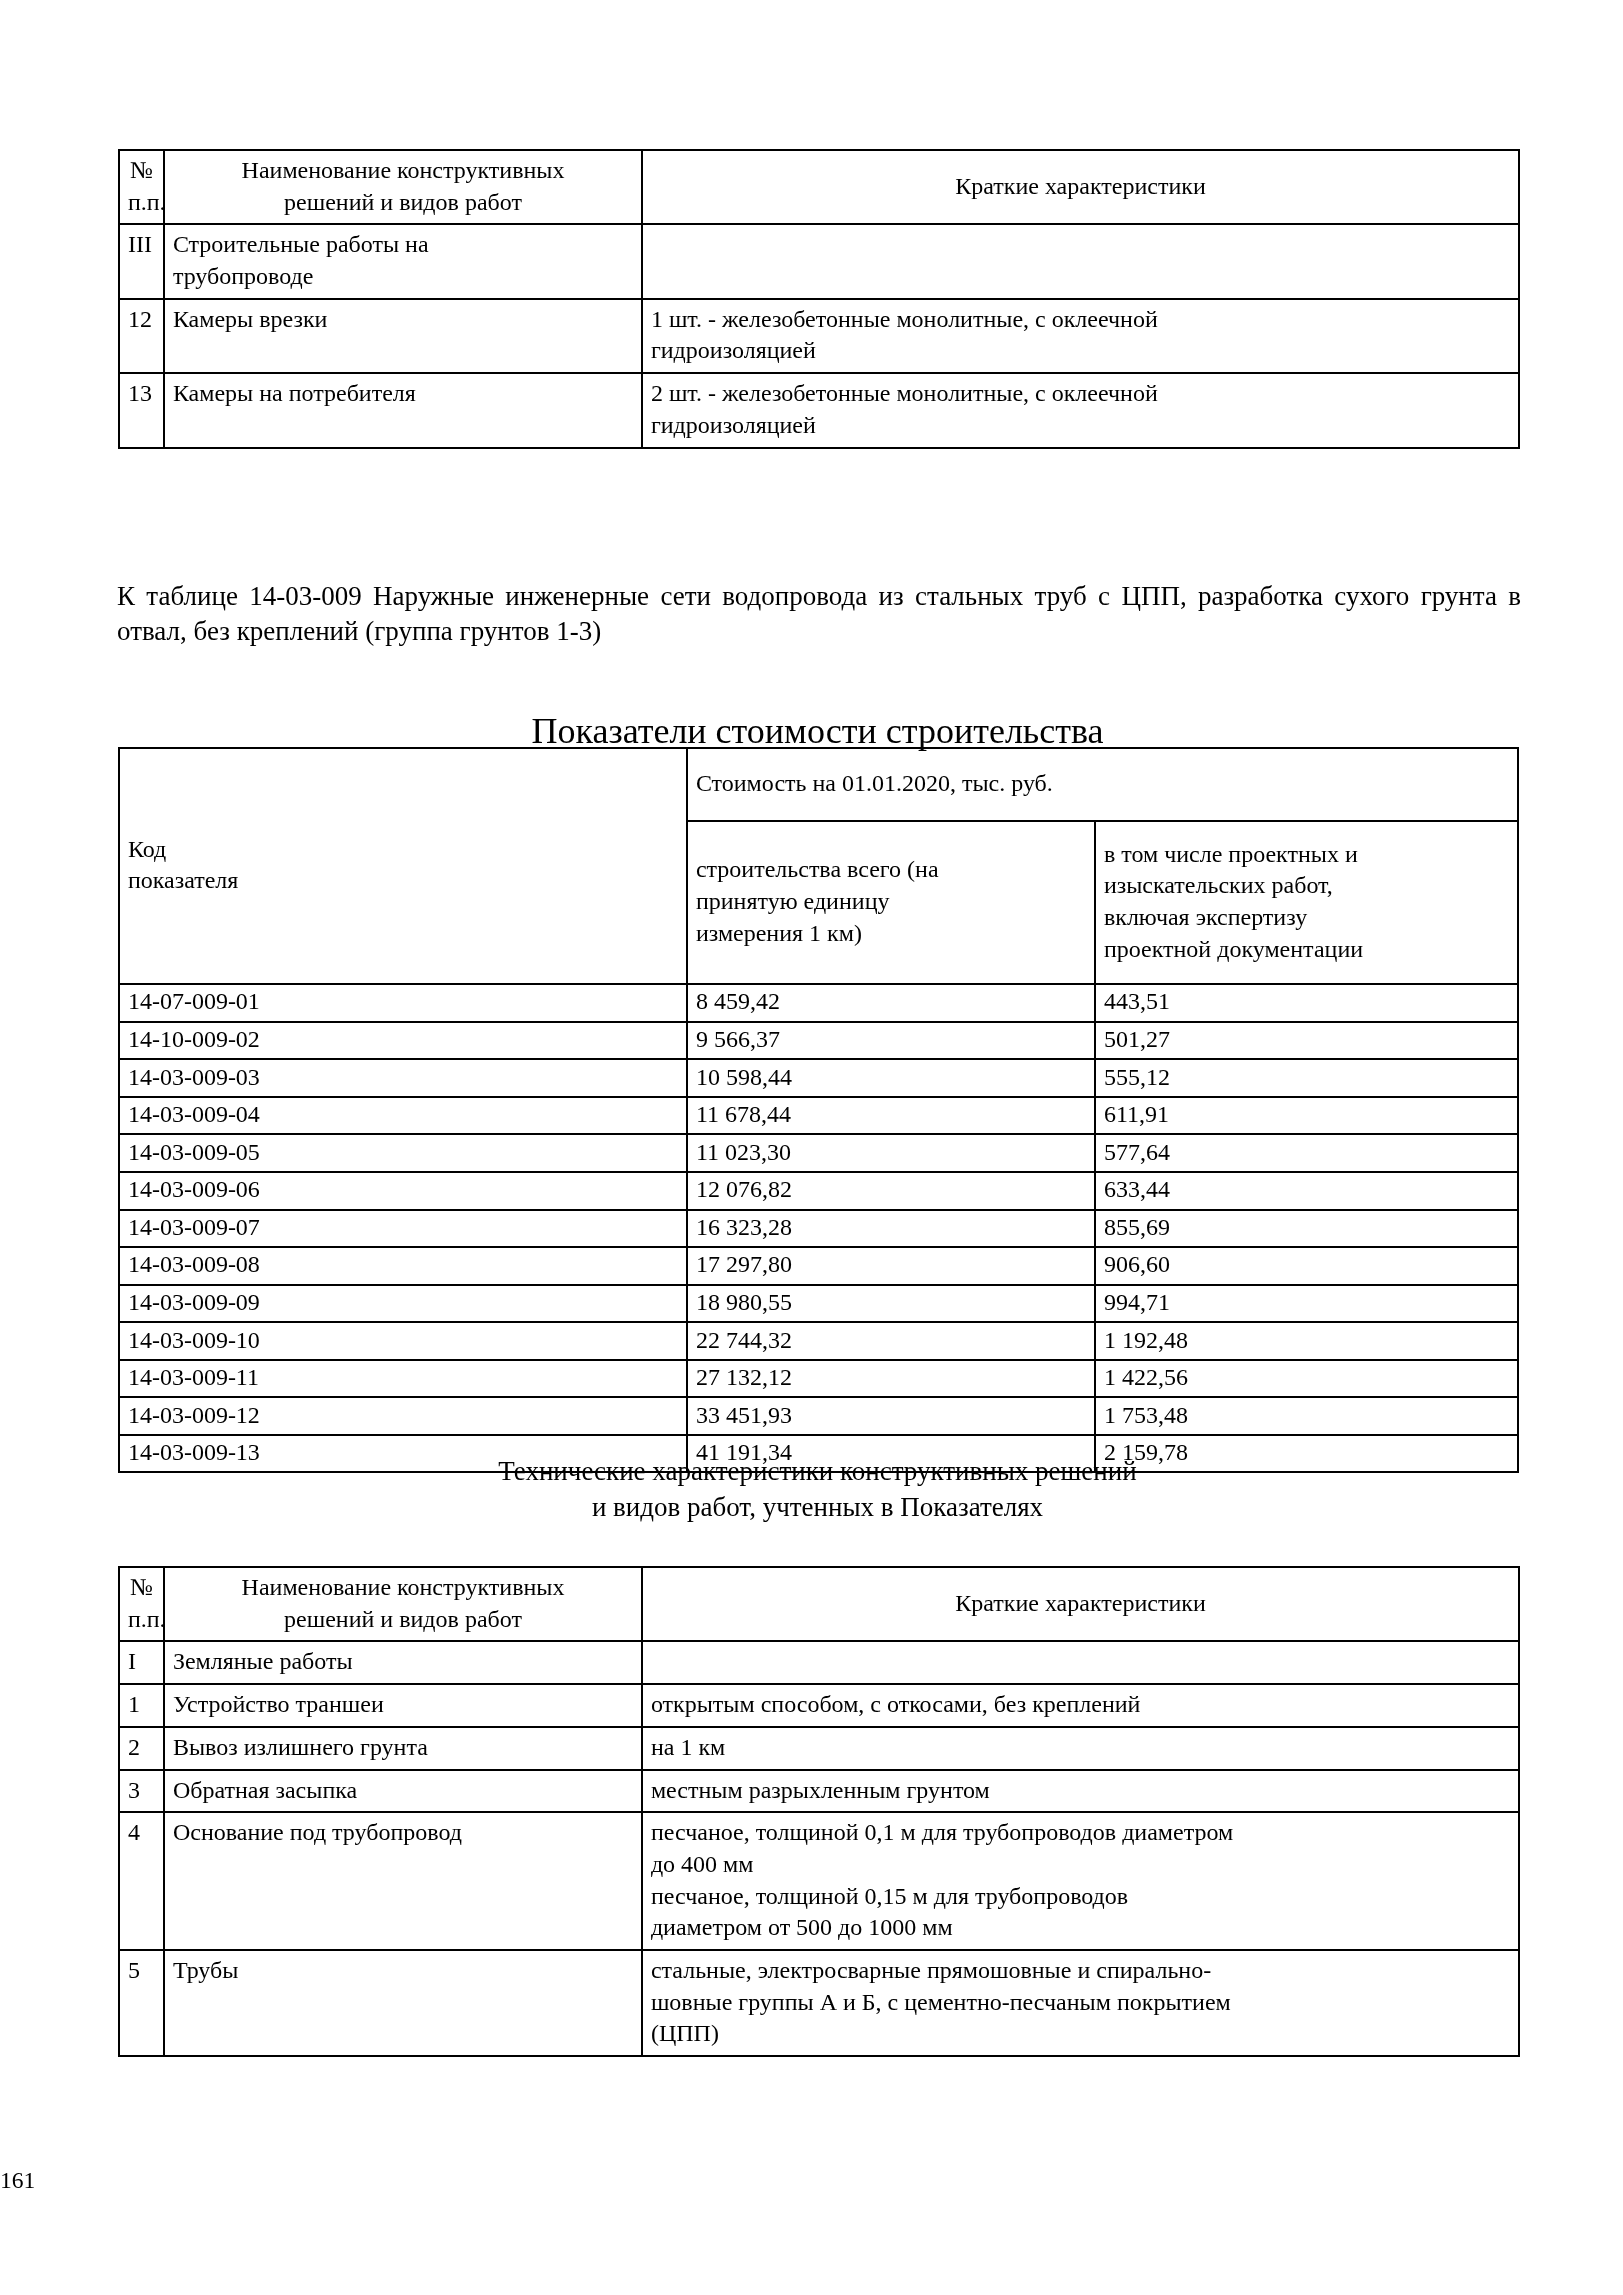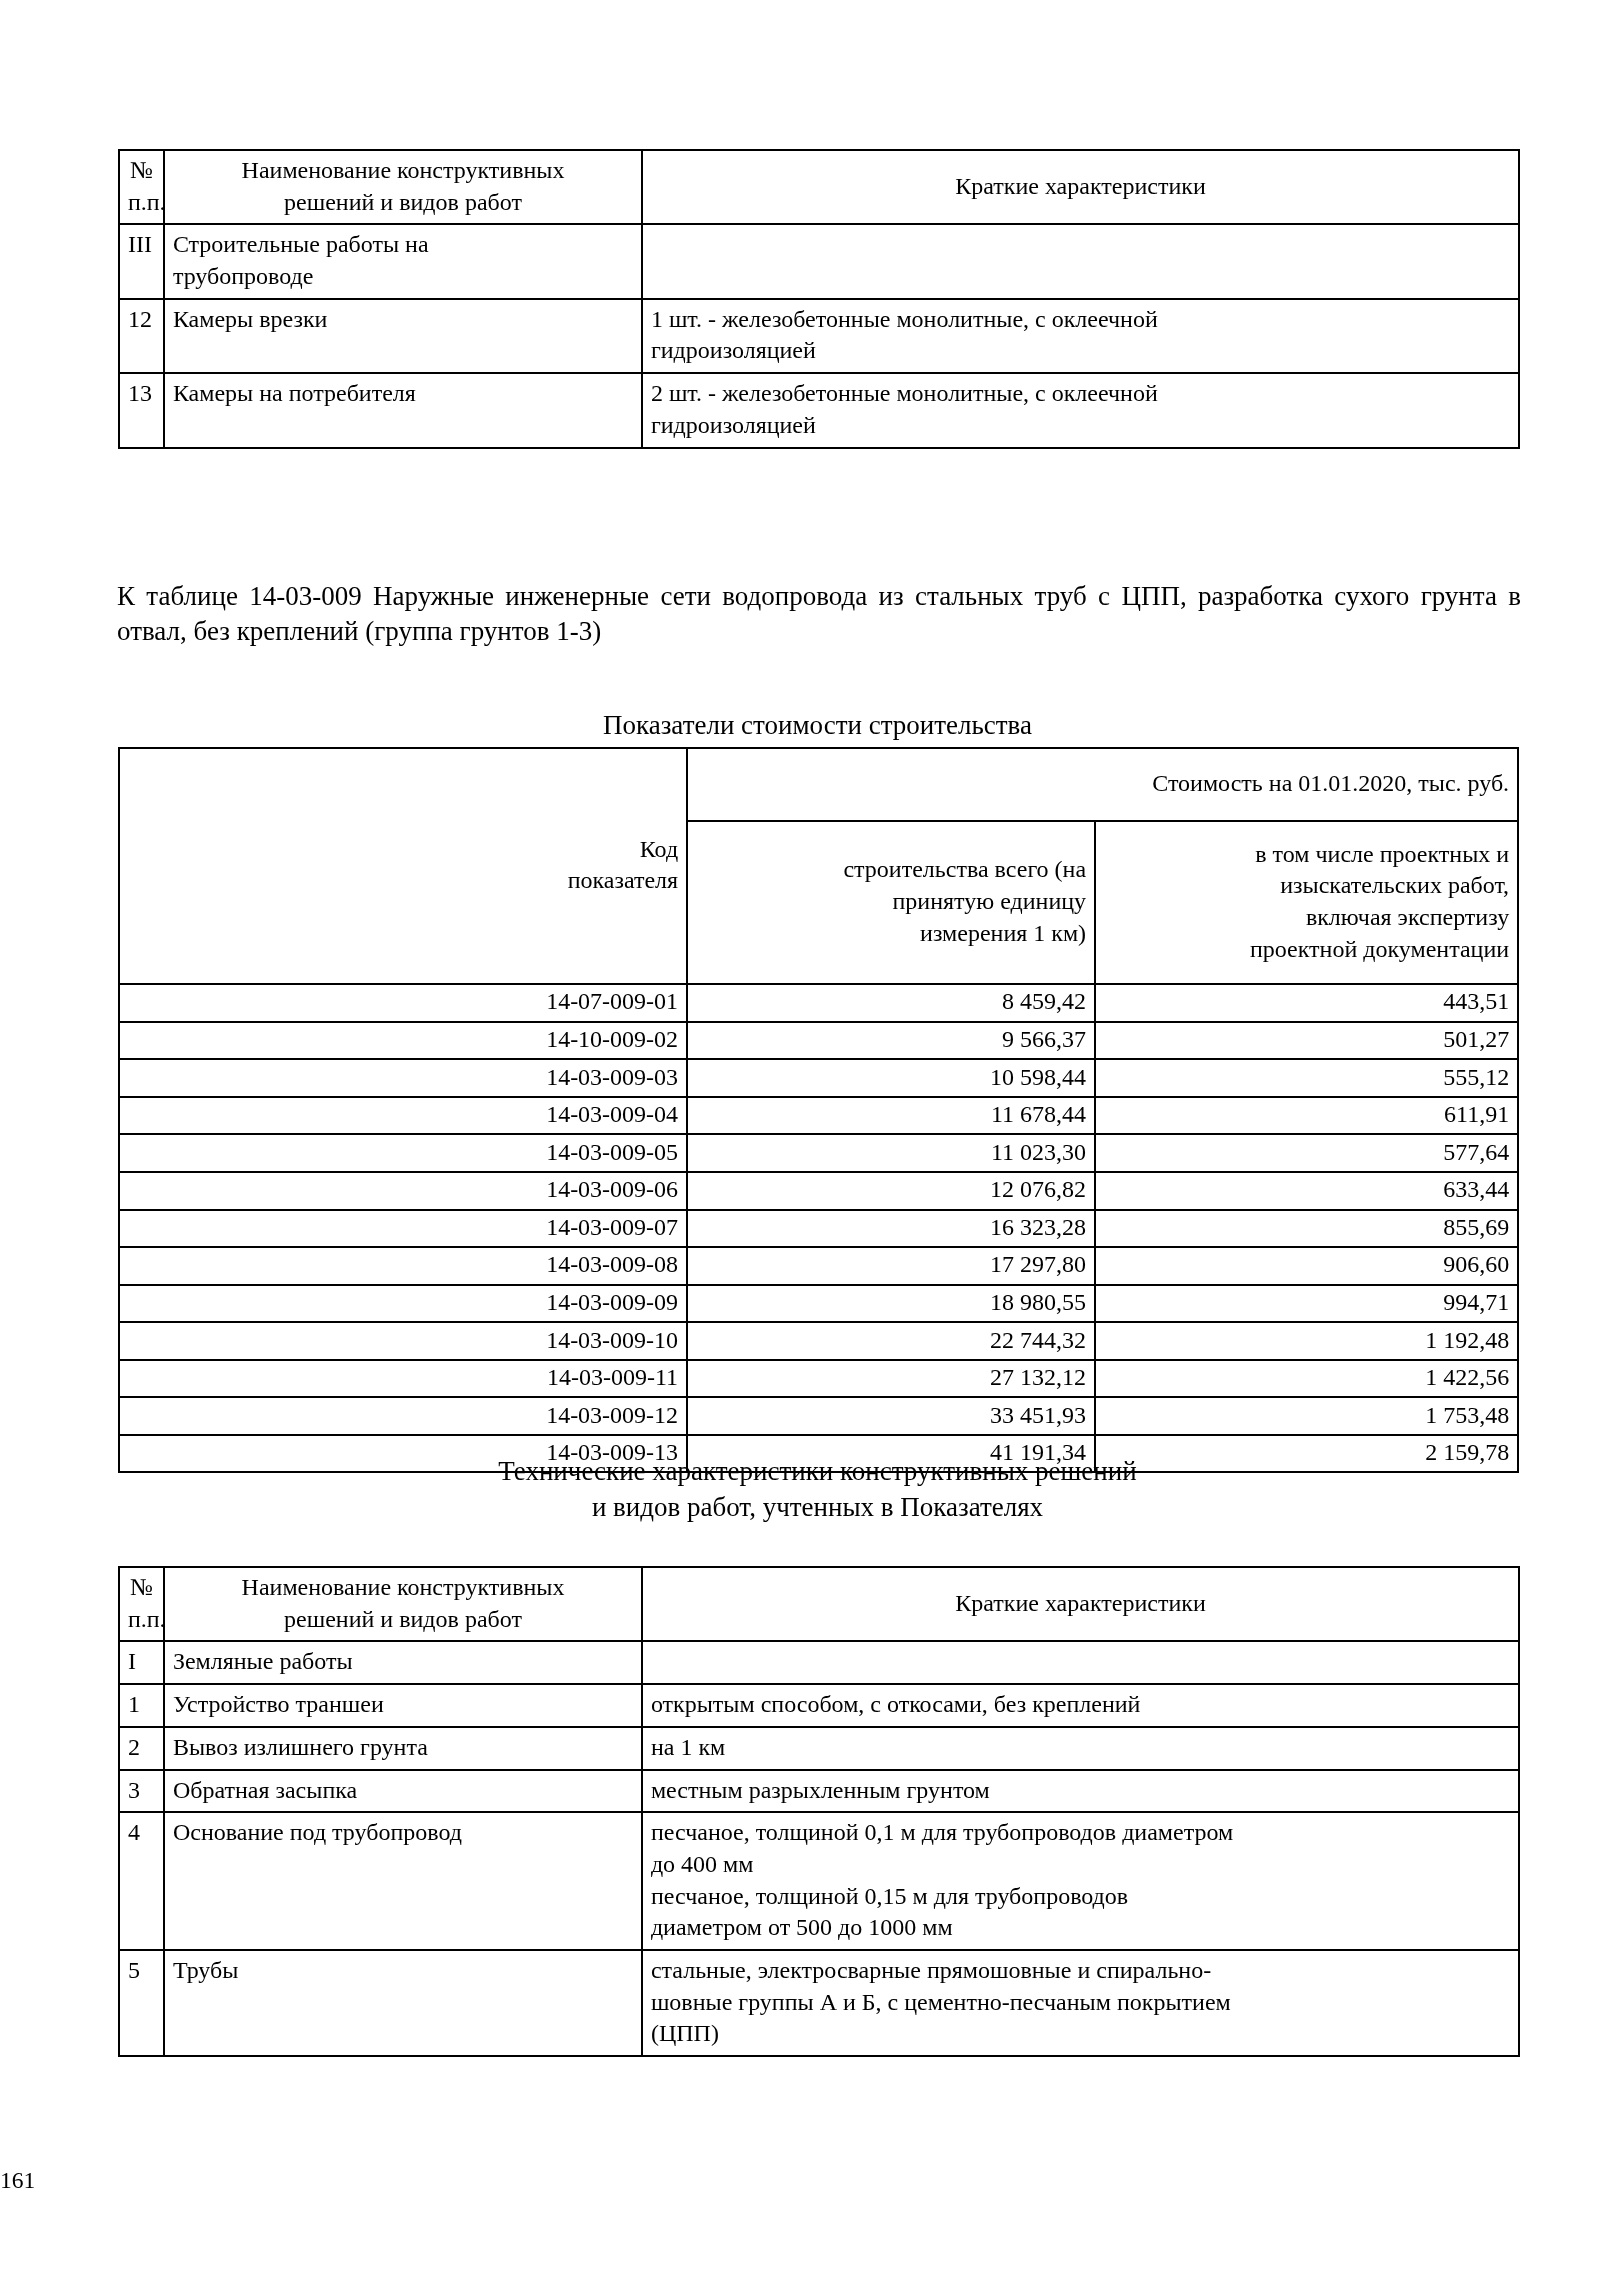--- a/index.html
+++ b/index.html
@@ -52,21 +52,21 @@
     font-size: 27px;
     line-height: 1.30;
     text-align: justify;
     text-indent: 0;
   }
   #caption-cost {
     left: 118px;
     top: 710px;
     width: 1399px;
     text-align: center;
-    font-size: 27px;
+    font-size: 36px;
   }
   #table-cost { left: 118px; top: 747px; }
   #caption-tech {
     left: 118px;
     top: 1454px;
     width: 1399px;
     text-align: center;
     font-size: 27px;
     line-height: 1.32;
   }
@@ -83,21 +83,21 @@
   .col-num   { width: 45px; }
   .col-name  { width: 478px; }
   .col-desc  { width: 877px; }
 
   
   .col-code  { width: 568px; }
   .col-total { width: 408px; }
   .col-part  { width: 423px; }
 
   
-  #table-cost td, #table-cost th { text-align: right; }
+  #table-cost td, #table-cost th { text-align: left; }
   #table-cost .hdr-tall { height: 152px; }
   #table-cost .data-row td { padding-top: 1.3px; padding-bottom: 2.6px; }
   .pre { white-space: pre-line; }
 </style>
 </head>
 <body>
 
 <div class="page">
 
   <table class="doc abs" id="table-works-top">

